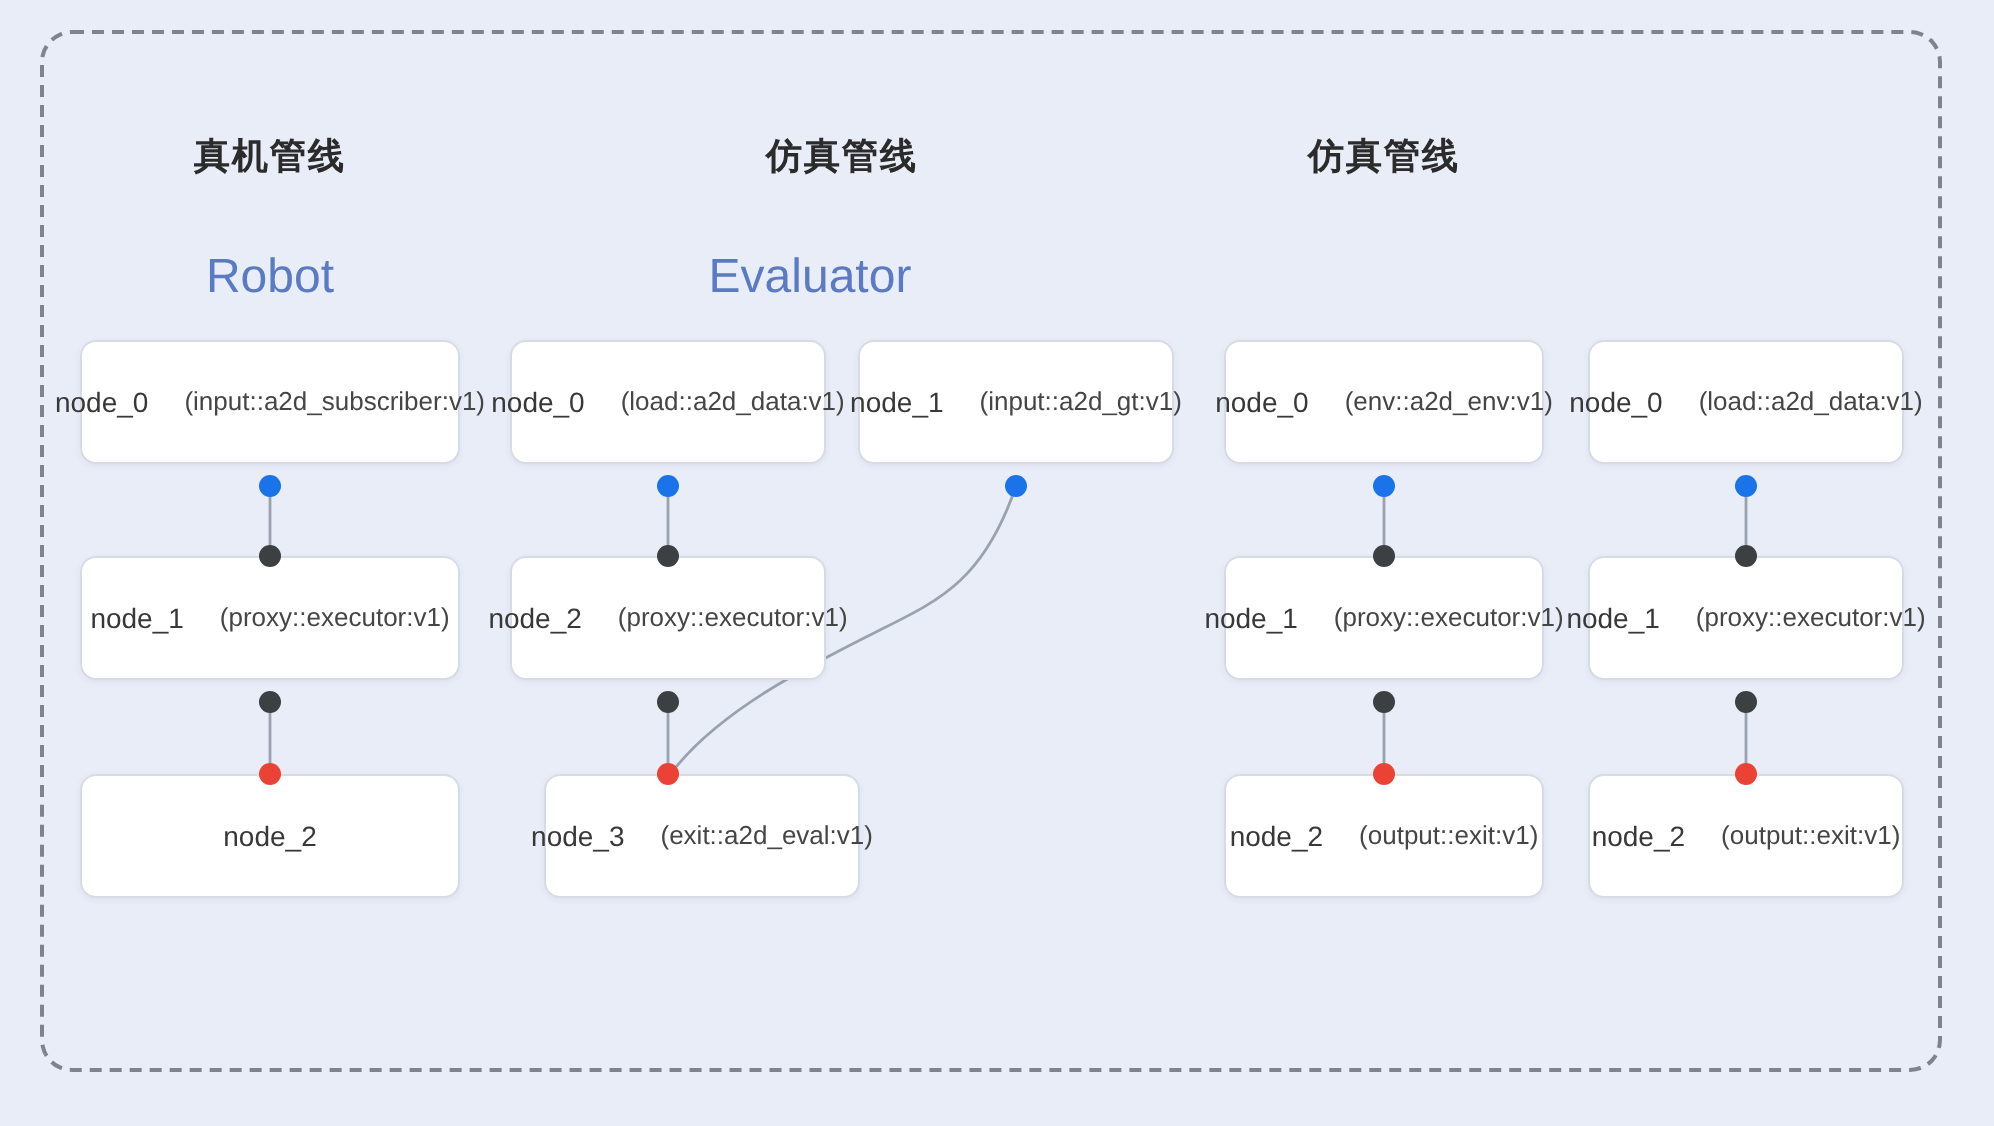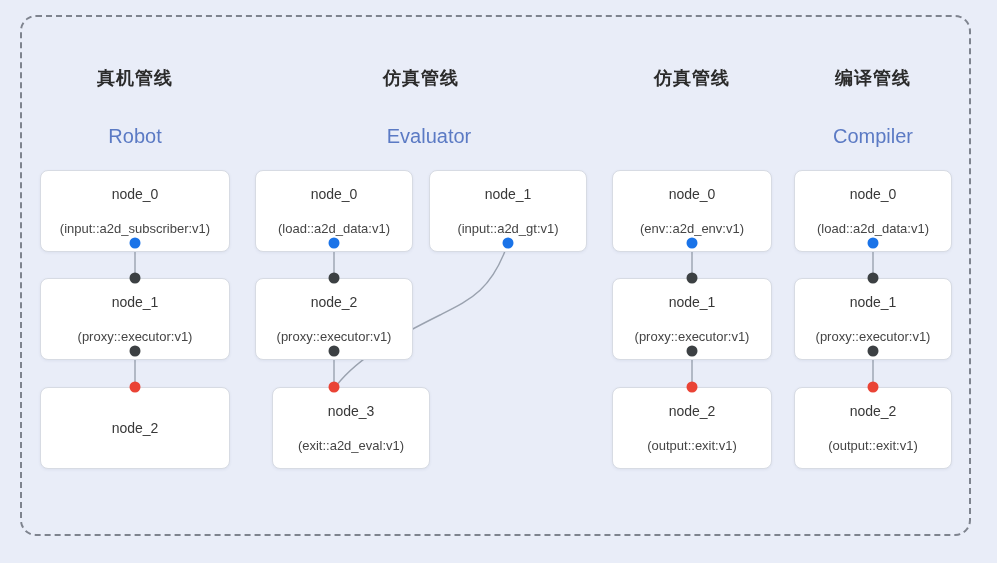--- a/index.html
+++ b/index.html
@@ -19,32 +19,32 @@
     border-radius: 16px;
   }
 
   .cn-title {
     position: absolute; width: 200px; text-align: center;
     top: 66px; font-size: 18px; font-weight: 700; color: #2b2b2b;
     letter-spacing: 1px;
   }
   .en-title {
     position: absolute; width: 220px; text-align: center;
-    top: 125px; font-size: 20px; color: #5b7ac4;
+    top: 125px; font-size: 24px; color: #5b7ac4;
   }
 
   .edges-svg { position: absolute; left: 0; top: 0; z-index: 1; }
 
   .node {
-    position: absolute; height: 82px; z-index: 2;
+    position: absolute; height: 62px; z-index: 2;
     background: #ffffff;
     border: 1px solid #d7dbe3;
     border-radius: 8px;
     box-shadow: 0 1px 3px rgba(50, 70, 110, 0.07);
-    display: flex; flex-direction: column;
+    display: flex; flex-direction: row;
     align-items: center; justify-content: center;
     box-sizing: border-box;
     gap: 18px;
   }
   .node-title { font-size: 14px; color: #383838; line-height: 1.2; }
   .node-sub   { font-size: 13px; color: #454545; line-height: 1.2; }
 
   .dot {
     position: absolute; z-index: 3;
     width: 11px; height: 11px; border-radius: 50%;
@@ -57,25 +57,23 @@
 </head>
 <body>
 
 <div class="stage">
 
   <div class="dashed-frame"></div>
 
   <div class="cn-title" style="left:35px;">真机管线</div>
   <div class="cn-title" style="left:321px;">仿真管线</div>
   <div class="cn-title" style="left:592px;font-family:Liberation Mono, monospace;">仿真管线</div>
-  <div class="cn-title" style="left:773px;">编译管线</div>
 
   <div class="en-title" style="left:25px;">Robot</div>
-  <div class="en-title" style="left:319px;">Evaluator</div>
-  <div class="en-title" style="left:763px;">Compiler</div>
+  <div class="en-title" style="left:295px;">Evaluator</div>
 
   <svg class="edges-svg" width="997" height="563" viewBox="0 0 997 563">
     <g stroke="#9aa2af" stroke-width="1.4" fill="none">
       <line x1="135" y1="243" x2="135" y2="278"></line>
       <line x1="135" y1="351" x2="135" y2="387"></line>
       <line x1="334" y1="243" x2="334" y2="278"></line>
       <line x1="334" y1="351" x2="334" y2="387"></line>
       <path d="M508,243 C492,290 470,300 440,315 C404,333 360,355 336,386"></path>
       <line x1="692" y1="243" x2="692" y2="278"></line>
       <line x1="692" y1="351" x2="692" y2="387"></line>

